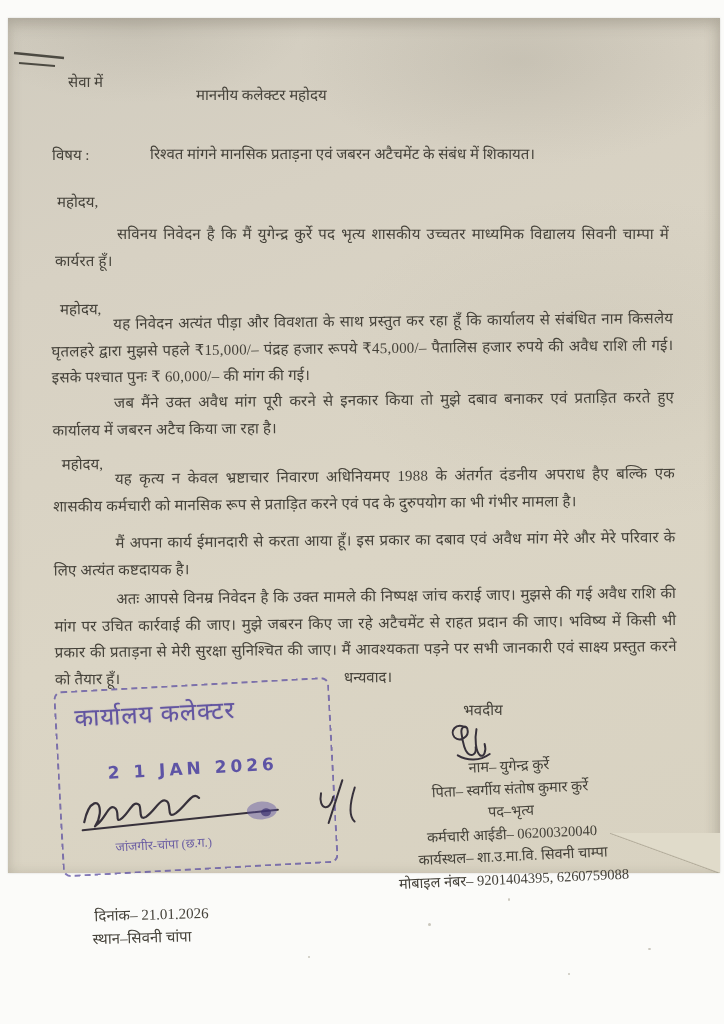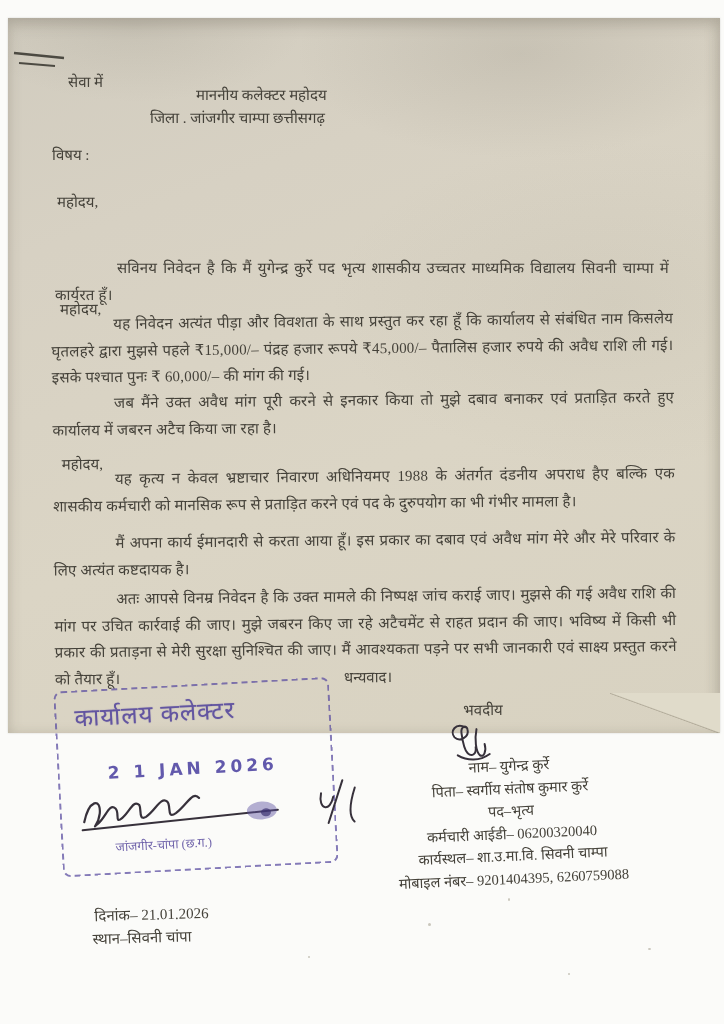--- a/index.html
+++ b/index.html
@@ -3,21 +3,21 @@
 <meta charset="utf-8">
 <style>
   html,body { margin:0; padding:0; }
   body {
     width:724px; height:1024px; position:relative;
     background:#fbfbf9;
     font-family:"Liberation Serif","DejaVu Sans",serif;
     overflow:hidden;
   }
   .paper {
-    position:absolute; left:8px; top:18px; width:712px; height:715px;
+    position:absolute; left:8px; top:18px; width:712px; height:855px;
     background:linear-gradient(160deg,#d1ccbf 0%,#d7d1c3 25%,#dbd5c5 60%,#d8d2c1 100%);
     box-shadow:inset 0 7px 14px rgba(110,105,90,.28), inset -5px 0 12px rgba(110,105,90,.14), 0 0 2px rgba(0,0,0,.15);
   }
   .paper::before {
     content:""; position:absolute; inset:0; pointer-events:none;
     background:
       radial-gradient(ellipse 320px 150px at 72% 5%, rgba(140,135,122,.20), transparent 70%),
       radial-gradient(ellipse 240px 110px at 18% 1%, rgba(140,135,122,.16), transparent 70%),
       radial-gradient(ellipse 380px 220px at 85% 40%, rgba(150,145,130,.10), transparent 75%);
   }
@@ -72,26 +72,26 @@
 
 <div class="paper">
 
   <svg class="txt" style="left:4px; top:26px;" width="60" height="26" viewBox="0 0 60 26">
     <path d="M2,9 L52,14" stroke="#4c4a42" stroke-width="2.4" fill="none"></path>
     <path d="M7,19 L43,22" stroke="#4c4a42" stroke-width="2" fill="none"></path>
   </svg>
 
   <div class="txt" style="left:60px; top:53px;">सेवा में</div>
   <div class="txt" style="left:142px; top:66px;margin-left:46px;">माननीय कलेक्टर महोदय</div>
-  <div class="txt" style="left:142px; top:89px;">जिला . जांजगीर चाम्पा छत्तीसगढ़</div>
 
   <div class="txt" style="left:44px; top:126px;">विषय :</div>
+  <div class="txt" style="left:142px; top:125px;">रिश्वत मांगने मानसिक प्रताड़ना एवं जबरन अटैचमेंट के संबंध में शिकायत।</div>
 
   <div class="txt" style="left:49px; top:173px;">महोदय,</div>
-  <div class="para indent" style="left:47px; top:203px; width:614px;margin-top:34px;">सविनय निवेदन है कि मैं युगेन्द्र कुर्रे पद भृत्य शासकीय उच्चतर माध्यमिक विद्यालय सिवनी चाम्पा में कार्यरत हूँ।</div>
+  <div class="para indent" style="left:47px; top:203px; width:614px;">सविनय निवेदन है कि मैं युगेन्द्र कुर्रे पद भृत्य शासकीय उच्चतर माध्यमिक विद्यालय सिवनी चाम्पा में कार्यरत हूँ।</div>
 
   <div class="tilt">
 
     <div class="txt" style="left:49px; top:281px;">महोदय,</div>
     <div class="para indent" style="left:40px; top:294px; width:622px;">यह निवेदन अत्यंत पीड़ा और विवशता के साथ प्रस्तुत कर रहा हूँ कि कार्यालय से संबंधित नाम किसलेय घृतलहरे द्वारा मुझसे पहले ₹15,000/– पंद्रह हजार रूपये ₹45,000/– पैतालिस हजार रुपये की अवैध राशि ली गई। इसके पश्चात पुनः ₹ 60,000/– की मांग की गई।</div>
     <div class="para indent" style="left:40px; top:373px; width:622px;">जब मैंने उक्त अवैध मांग पूरी करने से इनकार किया तो मुझे दबाव बनाकर एवं प्रताड़ित करते हुए कार्यालय में जबरन अटैच किया जा रहा है।</div>
 
     <div class="txt" style="left:49px; top:436px;">महोदय,</div>
     <div class="para indent" style="left:40px; top:449px; width:622px;">यह कृत्य न केवल भ्रष्टाचार निवारण अधिनियमए 1988 के अंतर्गत दंडनीय अपराध हैए बल्कि एक शासकीय कर्मचारी को मानसिक रूप से प्रताड़ित करने एवं पद के दुरुपयोग का भी गंभीर मामला है।</div>
     <div class="para indent" style="left:40px; top:513px; width:622px;">मैं अपना कार्य ईमानदारी से करता आया हूँ। इस प्रकार का दबाव एवं अवैध मांग मेरे और मेरे परिवार के लिए अत्यंत कष्टदायक है।</div>

